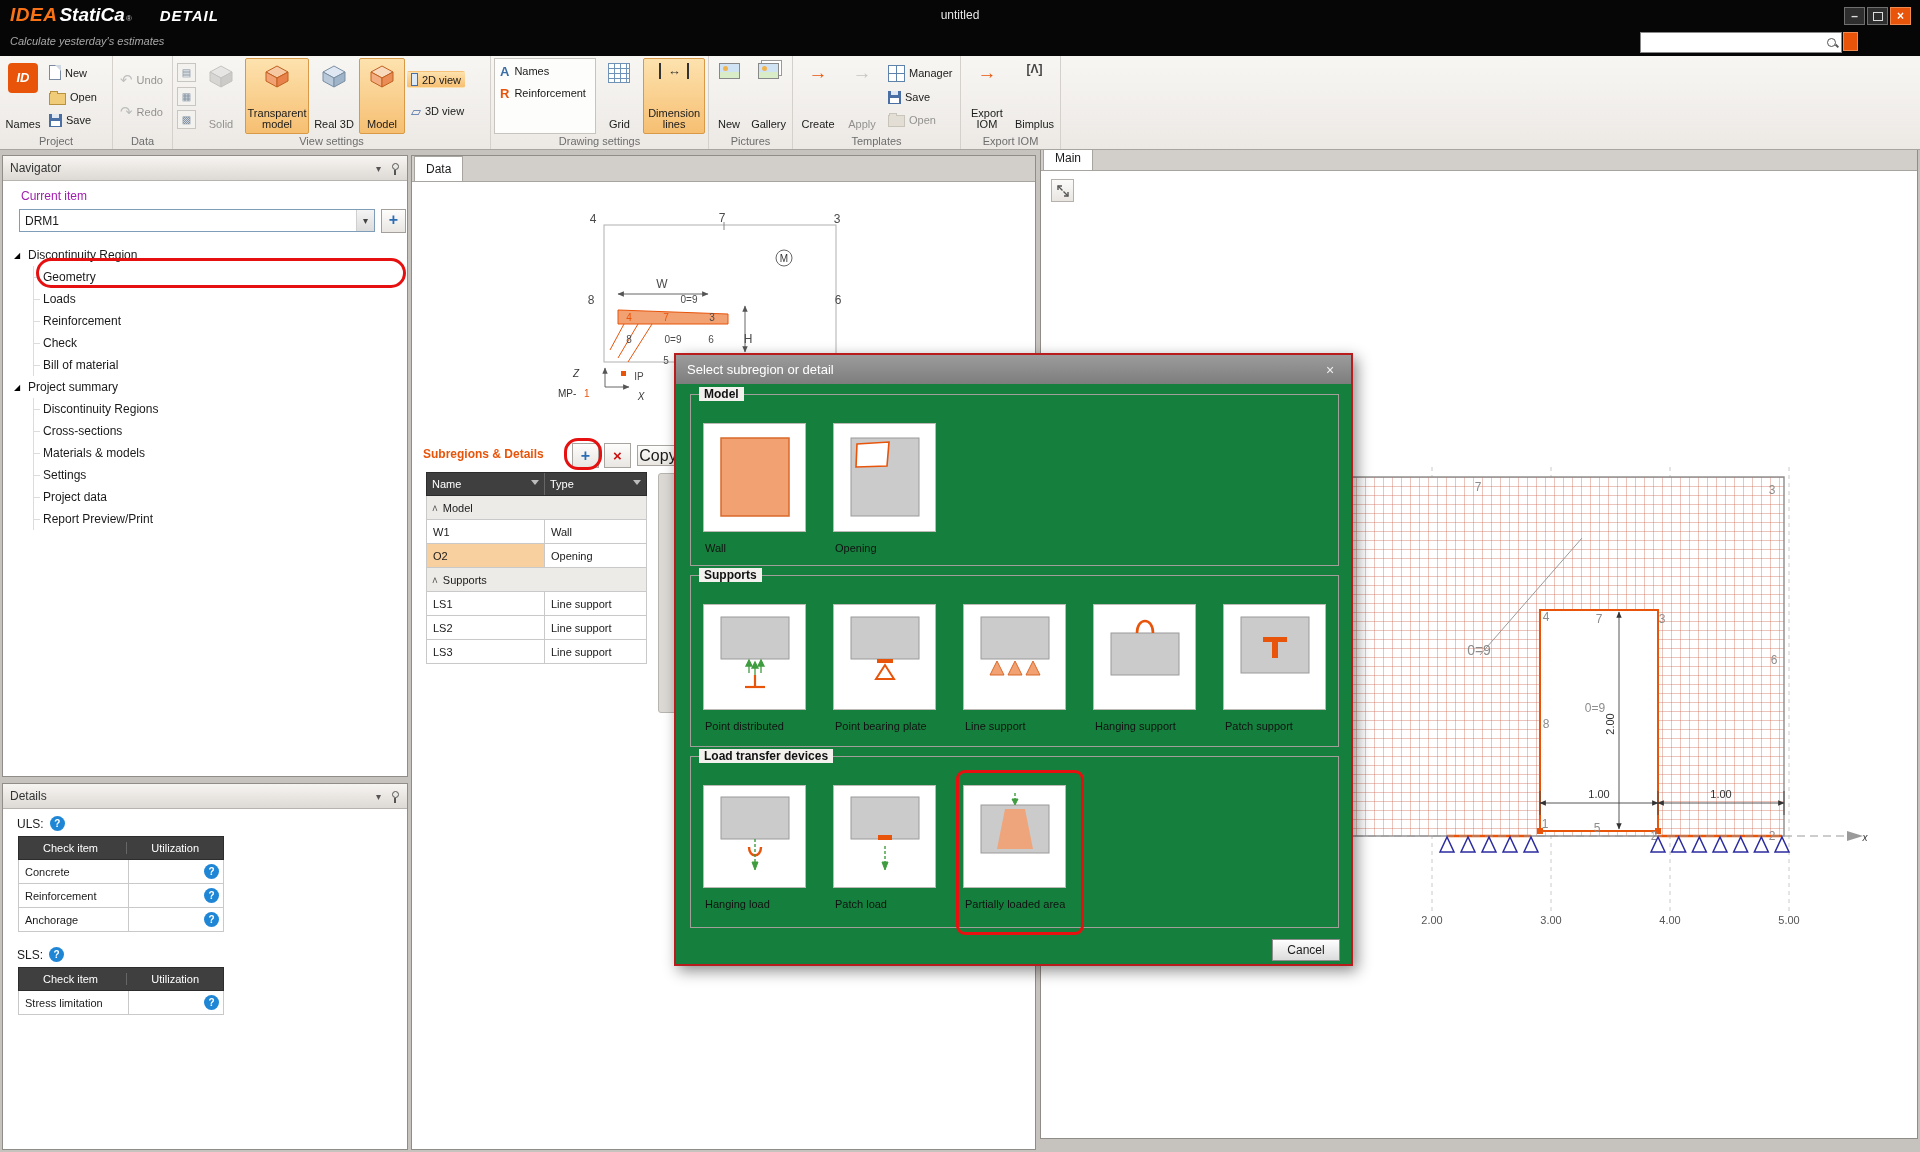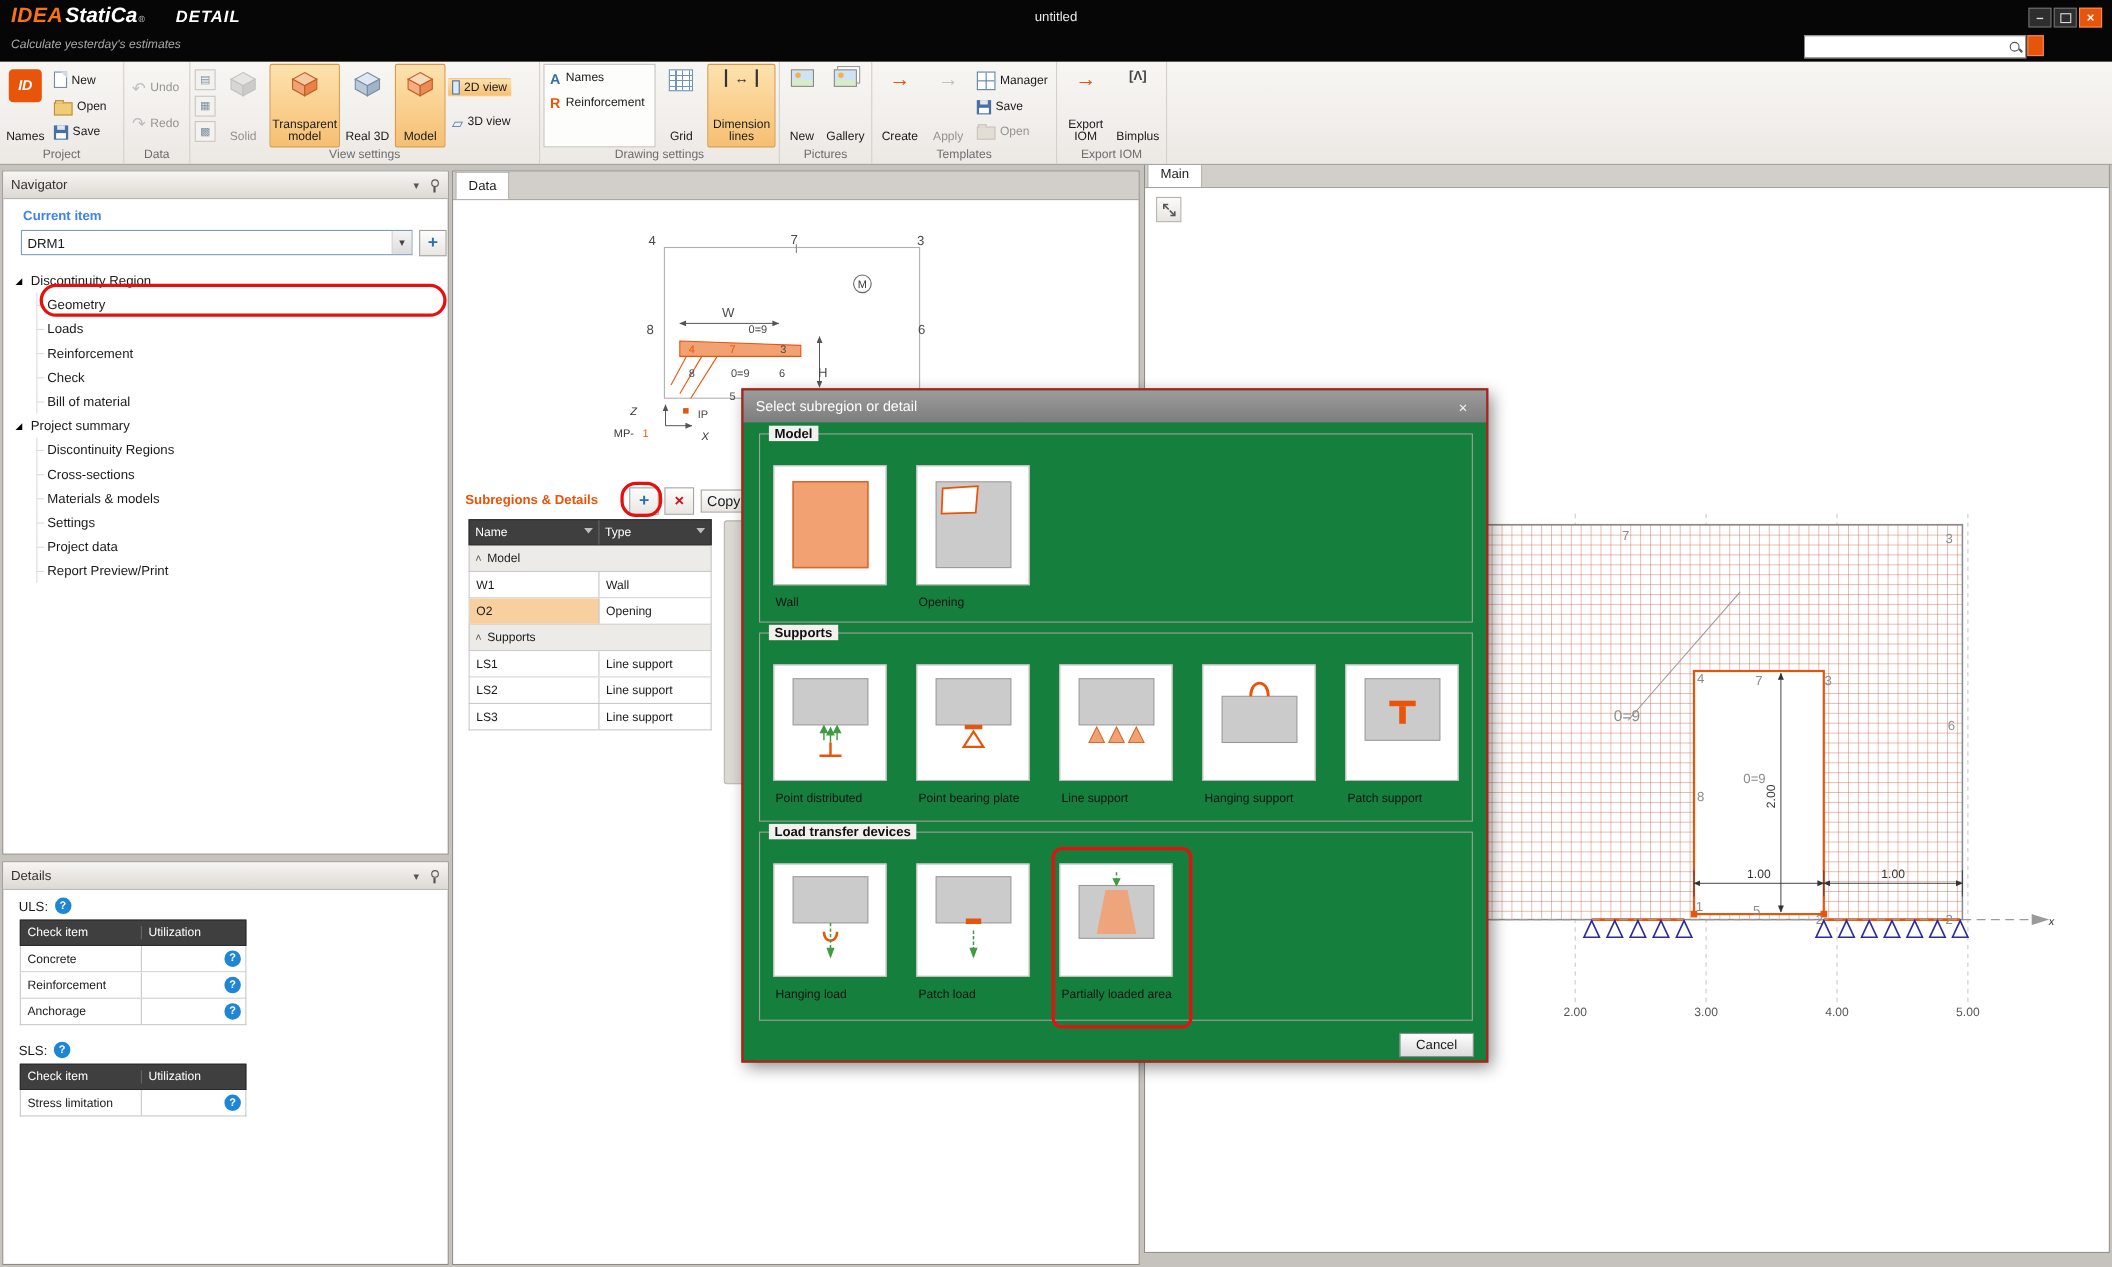--- a/index.html
+++ b/index.html
@@ -78,51 +78,51 @@
   .ph-spacer{flex:1}
   .ph-collapse::before{content:"▾";color:#555;font-size:10px}
   .pin{width:11px;height:13px;position:relative;margin-left:8px}
   .pin::before{content:"";position:absolute;left:2.5px;top:1px;width:5px;height:5px;border:1.5px solid #555;border-radius:50%}
   .pin::after{content:"";position:absolute;left:5px;top:8px;width:1.5px;height:5px;background:#555}
   .doc-tabs{position:absolute;left:0;top:0;right:0;height:26px;background:#d2cfca;border-bottom:1px solid #a8a49f;display:flex;align-items:flex-end;box-sizing:border-box}
   .doc-tab{height:25px;background:#fff;border:1px solid #a8a49f;border-bottom:none;display:flex;align-items:center;padding:0 11px;font-size:12px;margin-left:2px;box-sizing:border-box}
   .panel-canvas{position:absolute;left:0;top:26px;right:0;bottom:0;background:#fff;overflow:hidden}
 
   
-  .current-item-label{position:absolute;left:18px;top:33px;color:#3b82f6;font-weight:700;font-size:12px}
+  .current-item-label{position:absolute;left:18px;top:33px;color:#a21caf;font-weight:400;font-size:12px}
   .dropdown{position:absolute;left:16px;top:53px;width:356px;height:23px;border:1px solid #7f9db9;background:#fff;display:flex;align-items:center;font-size:12px;box-sizing:border-box}
   .dd-value{padding-left:5px;flex:1}
   .dd-arrow{width:17px;height:100%;border-left:1px solid #cfcfcf;background:linear-gradient(#f4f4f4,#dcdcdc);display:flex;align-items:center;justify-content:center}
   .dd-arrow::before{content:"▾";font-size:10px;color:#444}
   .addbtn{border:1px solid #a39f9a;background:linear-gradient(#fdfdfc,#e9e6e2);display:flex;align-items:center;justify-content:center;box-sizing:border-box}
   .plus-ic::before{content:"+";color:#2a6db5;font-weight:700;font-size:16px;line-height:0}
   .del-ic::before{content:"×";color:#cc1111;font-weight:700;font-size:15px;line-height:0}
   .tree{position:absolute;left:0;top:88px;right:0}
   .tree-row{height:22px;display:flex;align-items:center;font-size:12px;position:relative}
   .tree-row.lvl0 .tree-glyph{margin-left:11px;width:14px;font-size:8px;color:#000}
   .tree-row.lvl1{padding-left:40px}
   .tree-row.lvl1::before{content:"";position:absolute;left:30px;top:0;bottom:0;border-left:1px solid #dcdcdc}
   .tree-row.lvl1::after{content:"";position:absolute;left:30px;top:11px;width:7px;border-top:1px solid #dcdcdc}
 
   
   .sec-label{position:absolute;font-size:12px;display:flex;align-items:center;gap:6px}
   .qmark{width:15px;height:15px;border-radius:50%;background:#1f86d6;color:#fff;font-size:10px;font-weight:700;display:flex;align-items:center;justify-content:center}
   .ck-table{position:absolute;width:206px;font-size:11px}
   .ck-head{display:flex;height:24px;background:#3f3f3f;color:#fff;align-items:center;border:1px solid #2c2c2c;box-sizing:border-box}
-  .ck-h{padding:0 6px;box-sizing:border-box}
+  .ck-h{padding:0 24px;box-sizing:border-box}
   .ck-h.c1{width:110px;border-right:1px solid #666}
   .ck-h.c2{flex:1}
   .ck-row{display:flex;height:24px;border:1px solid #c9c9c9;border-top:none;background:#fff;box-sizing:border-box}
   .ck-c1{width:110px;border-right:1px solid #c9c9c9;display:flex;align-items:center;padding:0 6px;box-sizing:border-box}
   .ck-c2{flex:1;display:flex;align-items:center;justify-content:flex-end;padding:0 4px}
 
   
   .sub-titlebar{position:absolute;left:0;top:258px;right:0;height:30px}
   .sub-title{position:absolute;left:11px;top:7px;color:#e8540a;font-weight:700;font-size:12px}
-  .toolbtn{position:absolute;border:1px solid #a8a49f;background:linear-gradient(#fdfdfc,#e9e6e2);display:flex;align-items:center;justify-content:center;font-size:13px;box-sizing:border-box}
+  .toolbtn{position:absolute;border:1px solid #a8a49f;background:linear-gradient(#fdfdfc,#e9e6e2);display:flex;align-items:center;justify-content:center;font-size:16px;box-sizing:border-box}
   .sub-table{position:absolute;left:14px;top:290px;width:221px;font-size:11px}
   .sub-head{display:flex;height:24px;background:#3f3f3f;color:#fff;align-items:center;border:1px solid #2c2c2c;box-sizing:border-box}
   .sub-h{display:flex;align-items:center;padding:0 5px;box-sizing:border-box;height:100%}
   .sub-h.c1{width:118px;border-right:1px solid #666}
   .sub-h.c2{flex:1}
   .funnel{margin-left:auto;width:0;height:0;border:4px solid transparent;border-top:5px solid #bdbdbd}
   .group-row{display:flex;align-items:center;gap:5px;height:24px;background:#ecebe8;border:1px solid #c9c9c9;border-top:none;padding-left:5px;box-sizing:border-box}
   .group-caret::before{content:"˄";font-size:10px;color:#555}
   .sub-row{display:flex;height:24px;border:1px solid #c9c9c9;border-top:none;background:#fff;box-sizing:border-box}
   .sub-c1{width:118px;border-right:1px solid #c9c9c9;display:flex;align-items:center;padding:0 6px;box-sizing:border-box}

